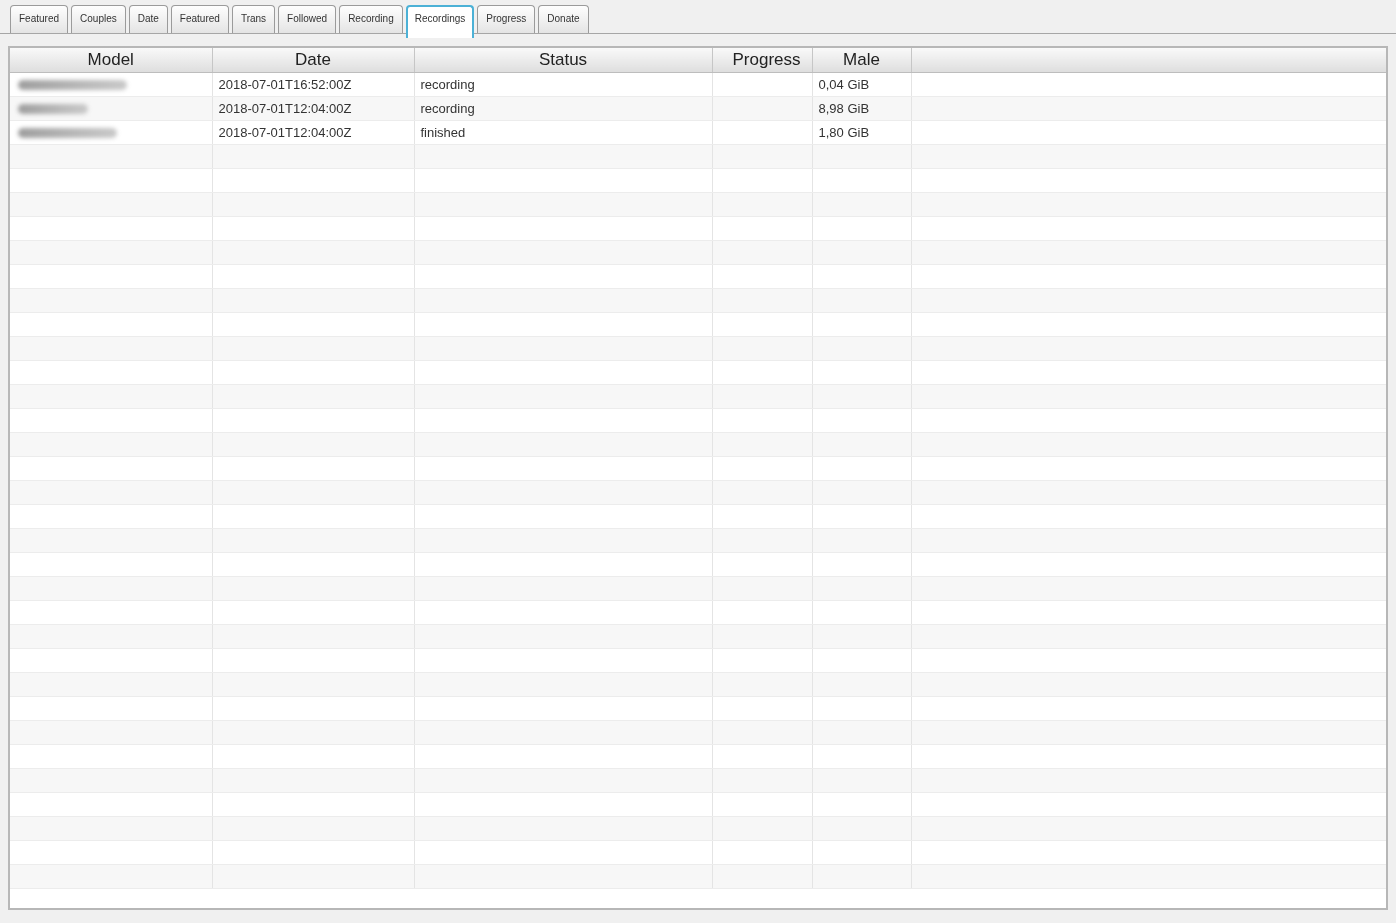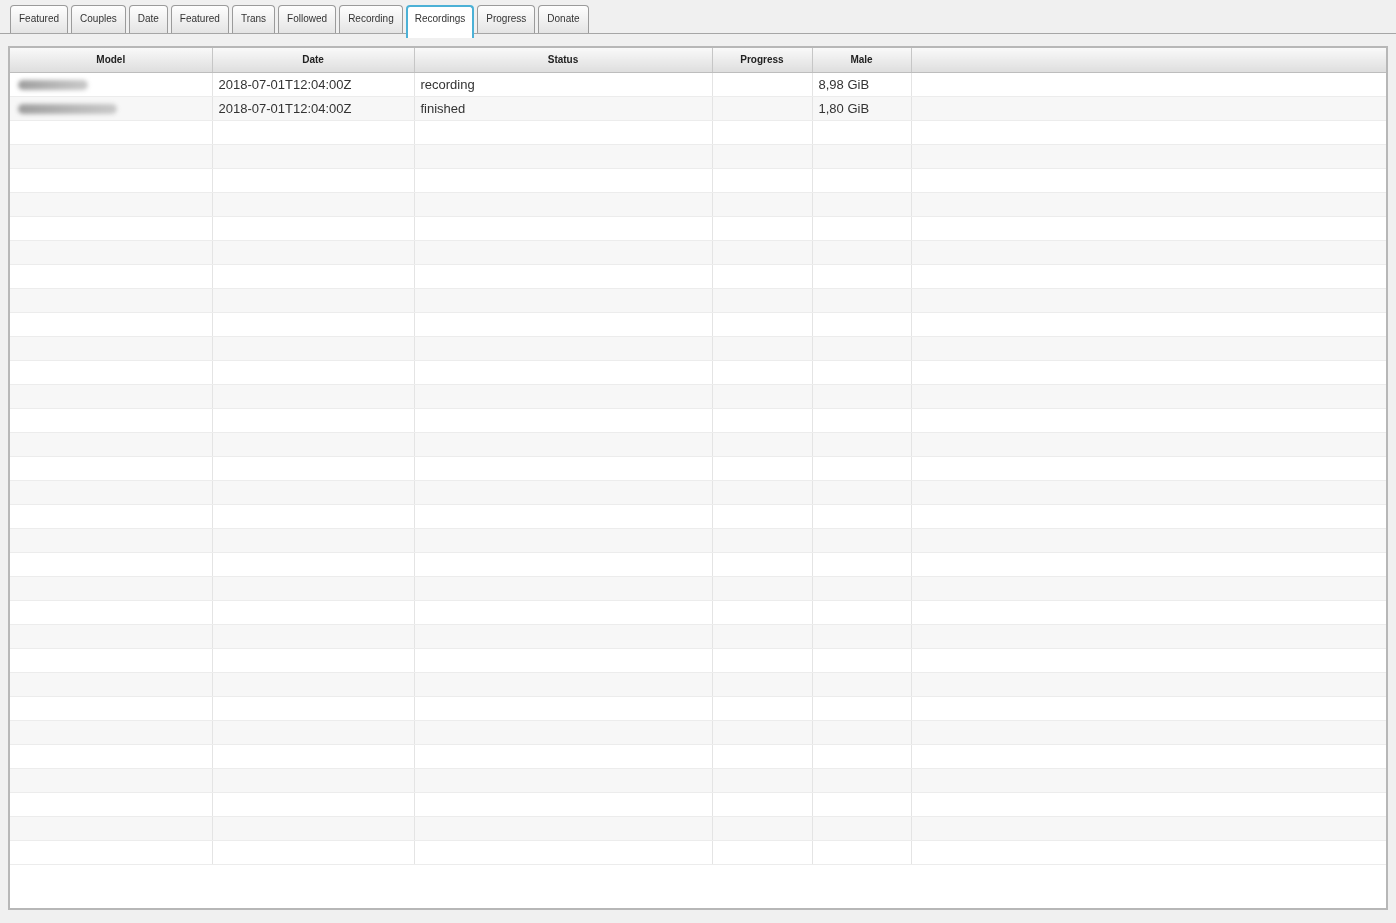--- a/index.html
+++ b/index.html
@@ -55,22 +55,22 @@
   table {
     width: 100%;
     border-collapse: collapse;
     table-layout: fixed;
   }
   th {
     height: 24px;
     background: linear-gradient(to bottom, #f9f9f9, #dedede);
     border-right: 1px solid #c6c6c6;
     border-bottom: 1px solid #bdbdbd;
-    font-size: 10px;
-    font-weight: bold;
+    font-size: 17px;
+    font-weight: normal;
     color: #222;
     text-align: center;
     padding: 0 20px;
     white-space: nowrap;
     overflow: hidden;
   }
   th:last-child { border-right: none; }
   td {
     height: 24px;
     border-right: 1px solid #e4e4e4;
@@ -128,20 +128,28 @@
             <th>Model</th>
             <th>Date</th>
             <th>Status</th>
             <th>Progress</th>
             <th>Male</th>
             <th></th>
           </tr>
       </thead>
       <tbody id="tbody">
           <tr>
+            <td><span class="model-blur" style="width: 109px;"></span></td>
+            <td>2018-07-01T16:52:00Z</td>
+            <td>recording</td>
+            <td></td>
+            <td>0,04 GiB</td>
+            <td></td>
+          </tr>
+          <tr>
             <td><span class="model-blur" style="width: 70px;"></span></td>
             <td>2018-07-01T12:04:00Z</td>
             <td>recording</td>
             <td></td>
             <td>8,98 GiB</td>
             <td></td>
           </tr>
           <tr>
             <td><span class="model-blur" style="width: 99px;"></span></td>
             <td>2018-07-01T12:04:00Z</td>

